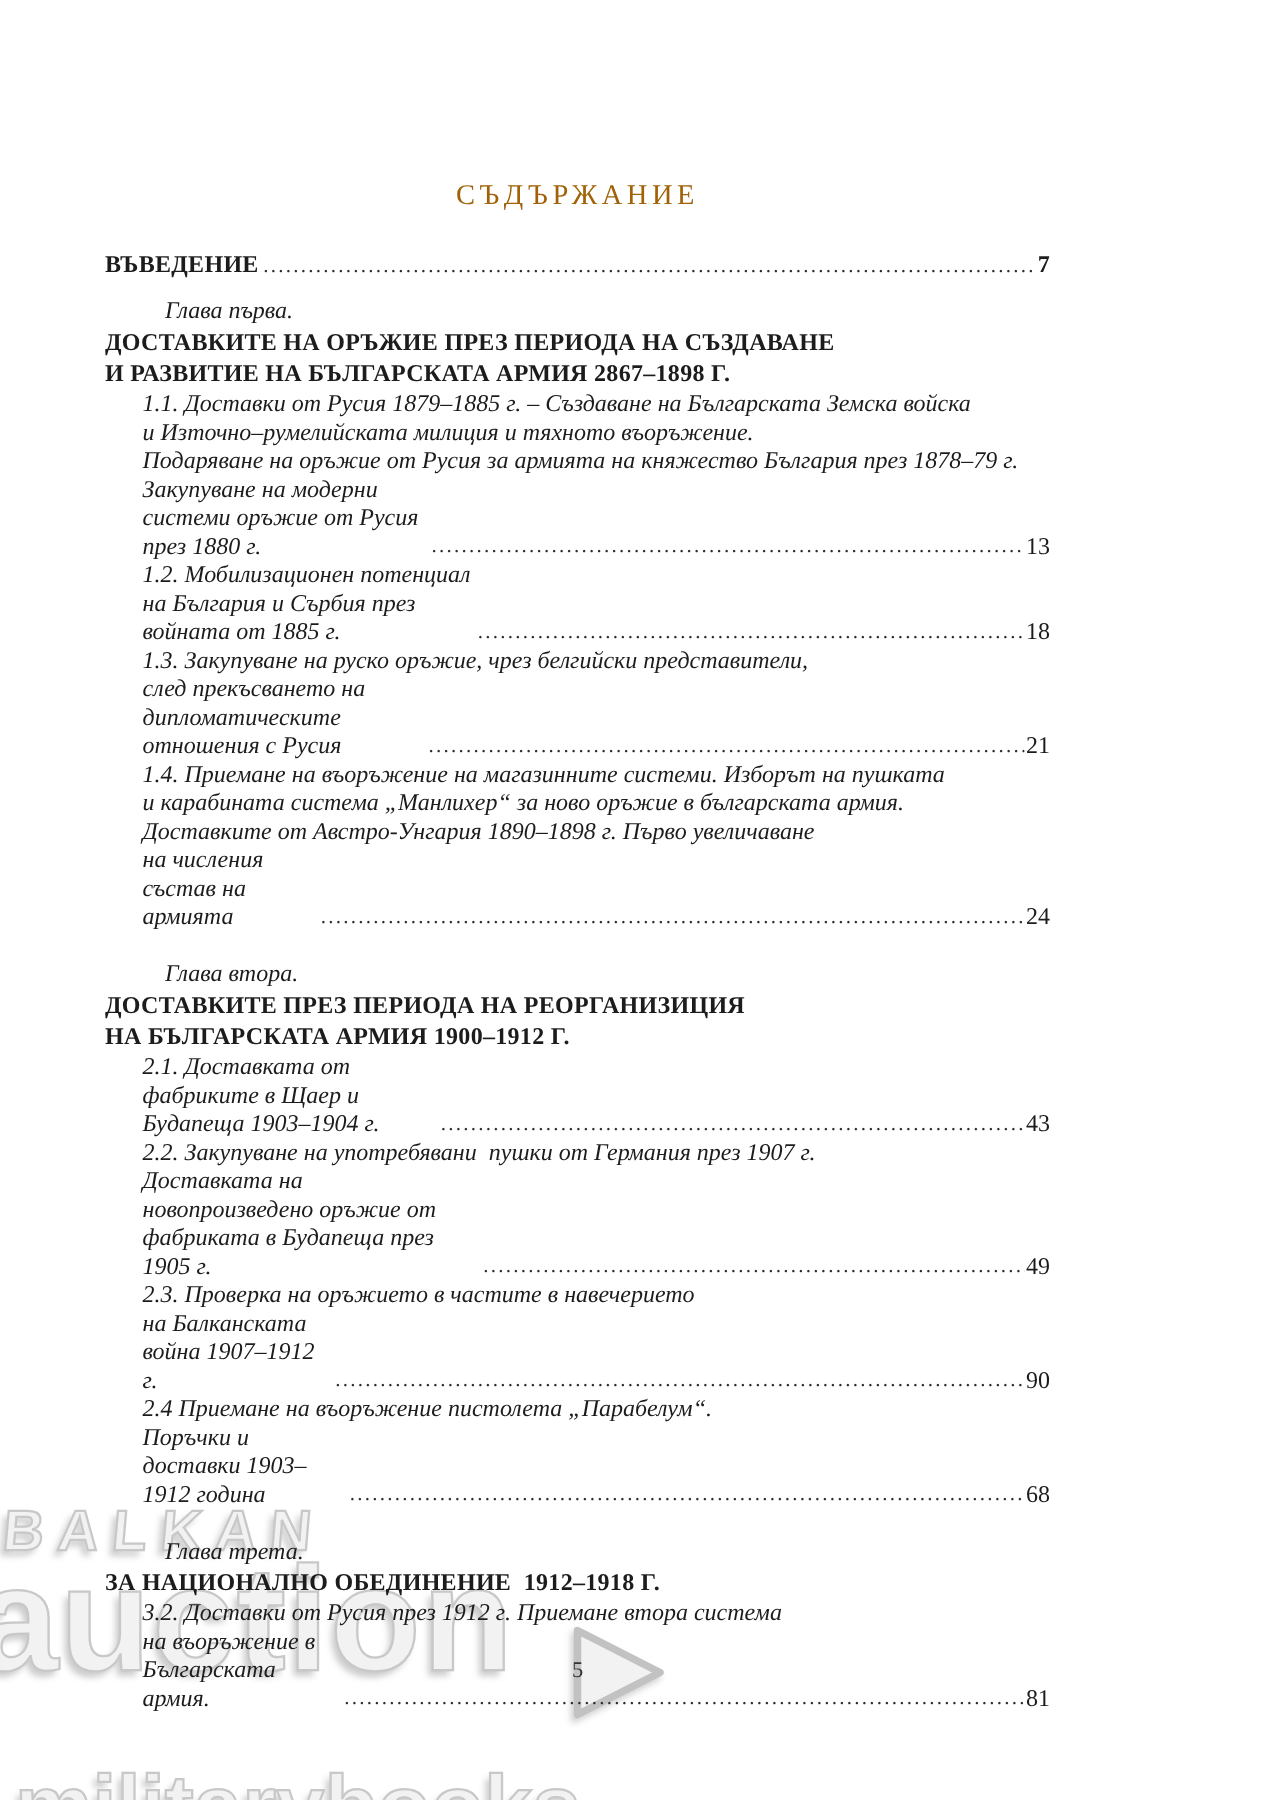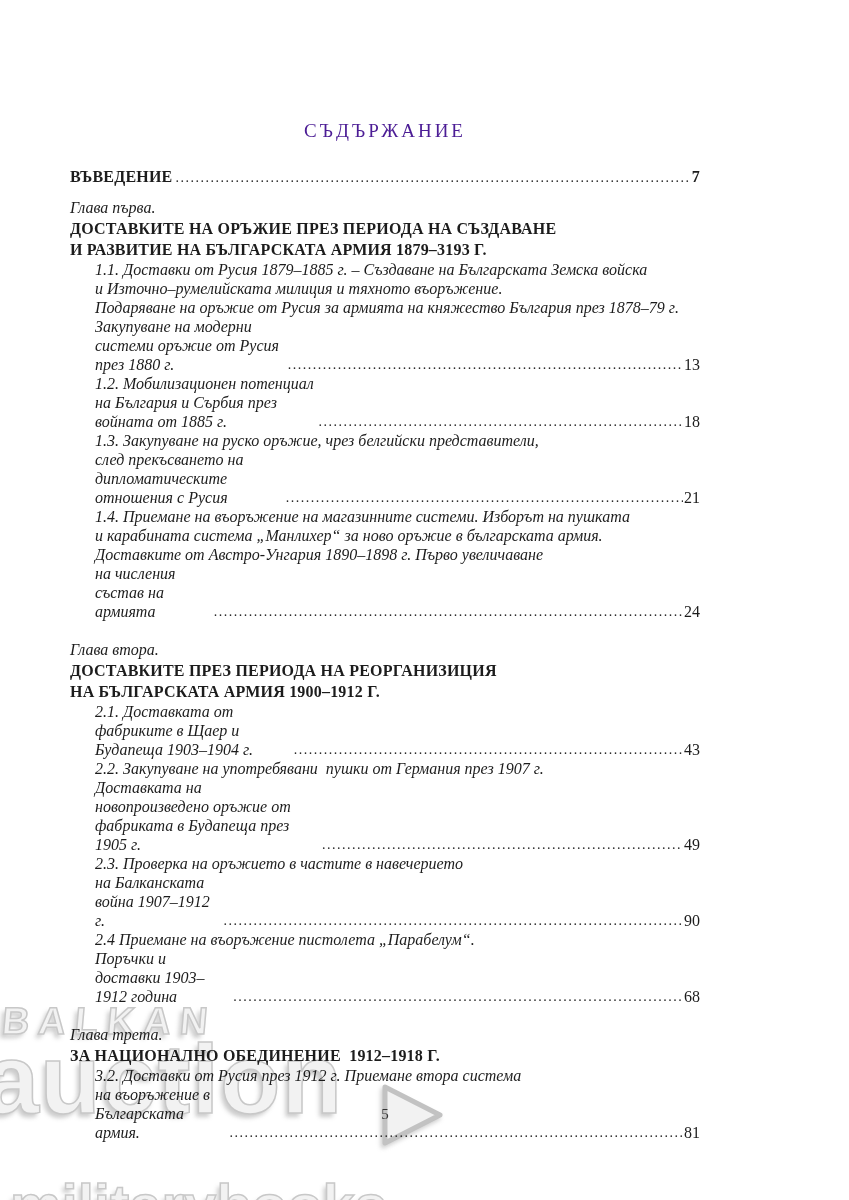--- a/index.html
+++ b/index.html
@@ -20,35 +20,35 @@
     top: 0;
     width: 630px;
     z-index: 2;
   }
   .doc-title {
     margin: 120px 0 24px 0;
     text-align: center;
     font-size: 19px;
     font-weight: normal;
     letter-spacing: 3px;
-    color: #4c1d95;
+    color: #a16207;
   }
   .toc-section { margin: 0 0 19px 0; }
   .toc-section[data-name="toc-section-introduction"] { margin-bottom: 10px; }
   .toc-section[data-name="toc-section-chapter-3"]    { margin-bottom: 10px; }
 
   .toc-line {
     display: flex;
     align-items: baseline;
     font-size: 16px;
     line-height: 19px;
     white-space: pre-wrap;
   }
   .toc-line.caps    { font-weight: bold; line-height: 21px; font-size: 16px; letter-spacing: 0.2px; }
-  .toc-line.chapter { font-style: italic; line-height: 20px; }
+  .toc-line.chapter { font-style: italic; line-height: 20px; margin-left: 40px; }
   .toc-line.item    { font-style: italic; padding-left: 25px; align-items: flex-end; }
 
   .txt { flex: 0 1 auto; }
   .dots {
     flex: 1 1 auto;
     overflow: hidden;
     white-space: nowrap;
     font-style: normal;
     font-weight: normal;
     font-size: 14px;
@@ -132,21 +132,21 @@
 
   <div class="content" data-name="toc-content">
     <h1 class="doc-title" data-name="page-title">СЪДЪРЖАНИЕ</h1>
     <div id="toc" data-name="toc">
         <div class="toc-section" data-name="toc-section-introduction">
           <div class="toc-line caps" data-name="toc-entry"><span class="txt" data-name="toc-entry-text">ВЪВЕДЕНИЕ</span><span class="dots" data-name="dot-leader"></span><span class="pg" data-name="toc-entry-page">7</span></div>
         </div>
         <div class="toc-section" data-name="toc-section-chapter-1">
           <div class="toc-line chapter" data-name="toc-entry"><span class="txt" data-name="toc-entry-text">Глава първа.</span></div>
           <div class="toc-line caps" data-name="toc-entry"><span class="txt" data-name="toc-entry-text">ДОСТАВКИТЕ НА ОРЪЖИЕ ПРЕЗ ПЕРИОДА НА СЪЗДАВАНЕ</span></div>
-          <div class="toc-line caps" data-name="toc-entry"><span class="txt" data-name="toc-entry-text">И РАЗВИТИЕ НА БЪЛГАРСКАТА АРМИЯ 1879–3193 Г.</span></div>
+          <div class="toc-line caps" data-name="toc-entry"><span class="txt" data-name="toc-entry-text">И РАЗВИТИЕ НА БЪЛГАРСКАТА АРМИЯ 2867–1898 Г.</span></div>
           <div class="toc-line item" data-name="toc-entry"><span class="txt" data-name="toc-entry-text">1.1. Доставки от Русия 1879–1885 г. – Създаване на Българската Земска войска</span></div>
           <div class="toc-line item" data-name="toc-entry"><span class="txt" data-name="toc-entry-text">и Източно–румелийската милиция и тяхното въоръжение.</span></div>
           <div class="toc-line item" data-name="toc-entry"><span class="txt" data-name="toc-entry-text">Подаряване на оръжие от Русия за армията на княжество България през 1878–79 г.</span></div>
           <div class="toc-line item" data-name="toc-entry"><span class="txt" data-name="toc-entry-text">Закупуване на модерни системи оръжие от Русия през 1880 г. </span><span class="dots" data-name="dot-leader"></span><span class="pg" data-name="toc-entry-page">13</span></div>
           <div class="toc-line item" data-name="toc-entry"><span class="txt" data-name="toc-entry-text">1.2. Мобилизационен потенциал на България и Сърбия през войната от 1885 г. </span><span class="dots" data-name="dot-leader"></span><span class="pg" data-name="toc-entry-page">18</span></div>
           <div class="toc-line item" data-name="toc-entry"><span class="txt" data-name="toc-entry-text">1.3. Закупуване на руско оръжие, чрез белгийски представители,</span></div>
           <div class="toc-line item" data-name="toc-entry"><span class="txt" data-name="toc-entry-text">след прекъсването на дипломатическите отношения с Русия </span><span class="dots" data-name="dot-leader"></span><span class="pg" data-name="toc-entry-page">21</span></div>
           <div class="toc-line item" data-name="toc-entry"><span class="txt" data-name="toc-entry-text">1.4. Приемане на въоръжение на магазинните системи. Изборът на пушката</span></div>
           <div class="toc-line item" data-name="toc-entry"><span class="txt" data-name="toc-entry-text">и карабината система „Манлихер“ за ново оръжие в българската армия.</span></div>
           <div class="toc-line item" data-name="toc-entry"><span class="txt" data-name="toc-entry-text">Доставките от Австро-Унгария 1890–1898 г. Първо увеличаване</span></div>

